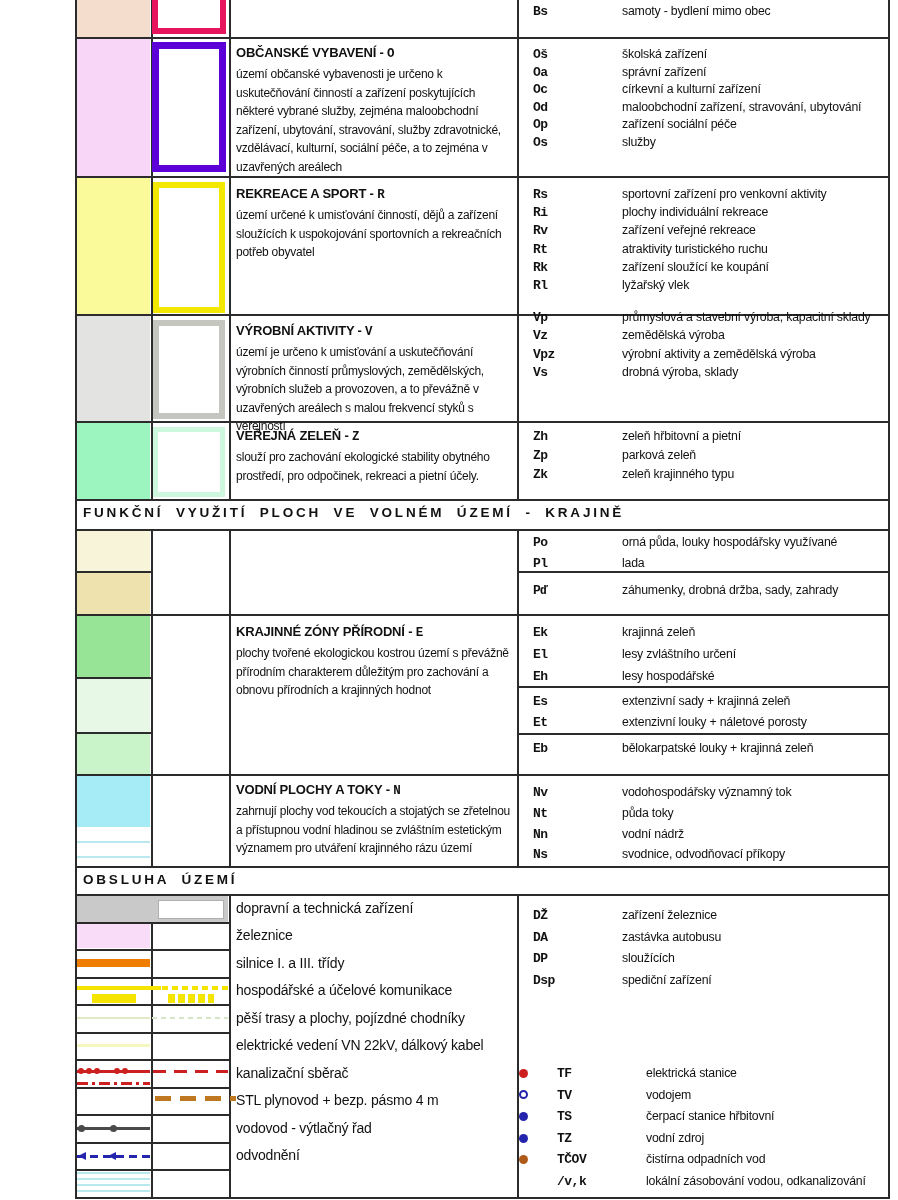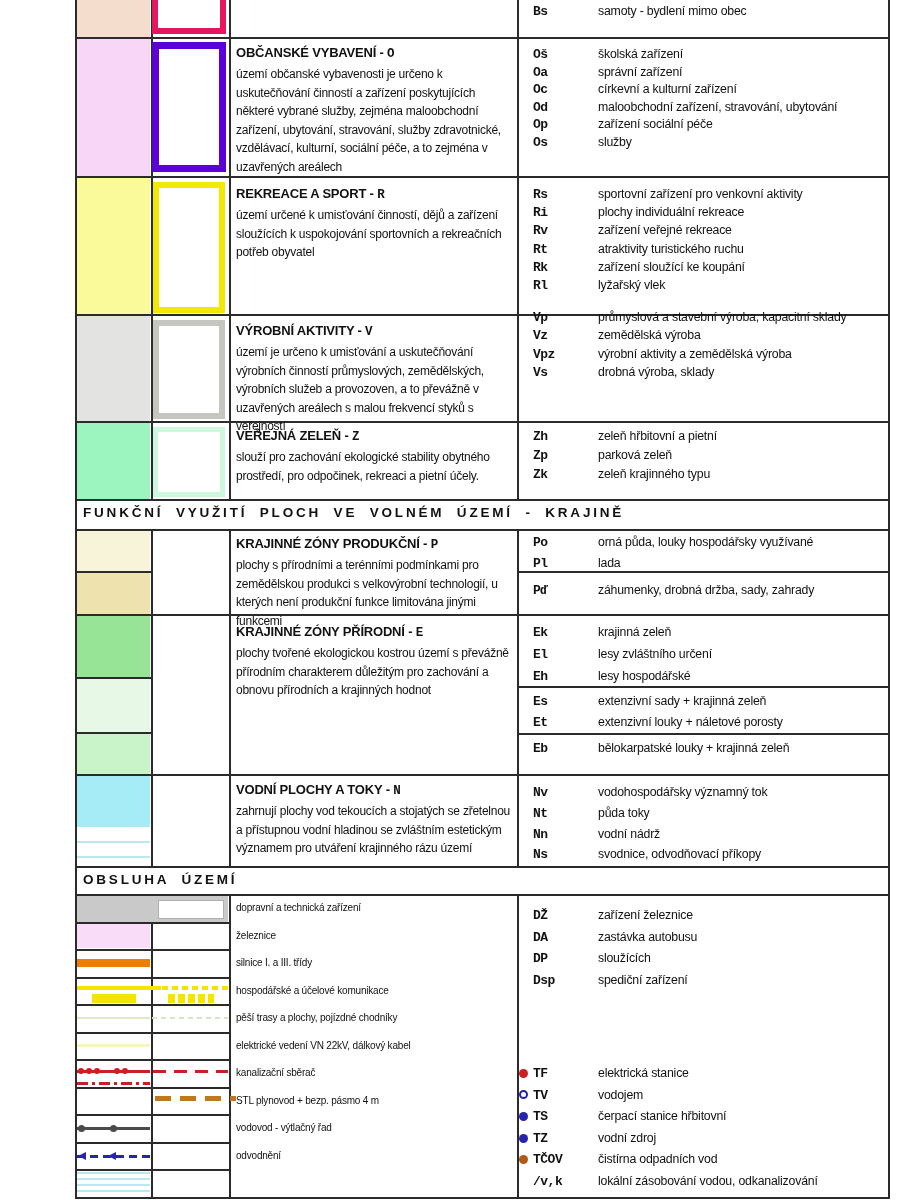--- a/index.html
+++ b/index.html
@@ -9,31 +9,31 @@
   .hl{height:2px;}
   .vl{width:2px;}
   .swatch{position:absolute;}
   .obox{position:absolute;background:#fff;box-sizing:border-box;border-style:solid;}
   .band{position:absolute;left:83px;font-weight:bold;font-size:13.5px;letter-spacing:2.8px;word-spacing:6px;white-space:nowrap;}
   .desc-block{position:absolute;width:278px;}
   .sec-title{font-weight:bold;font-size:13px;margin-bottom:4px;white-space:nowrap;}
   .tcode{font-family:"Liberation Mono",monospace;font-weight:bold;font-size:12.5px;}
   .sec-desc{font-size:12px;line-height:18.6px;letter-spacing:-0.25px;}
   .codes{position:absolute;left:533px;}
-  .codes .crow{height:var(--lh,18px);}
+  .codes .crow{height:var(--lh,18px);gap:24px;}
   .crow{display:flex;align-items:flex-start;}
   .code{font-family:"Liberation Mono",monospace;font-weight:bold;font-size:13px;letter-spacing:-0.5px;flex:0 0 65px;width:65px;}
   .clabel{font-size:12.3px;white-space:nowrap;}
   .tcodes{left:519px;}
   .marker{flex:0 0 14px;width:14px;display:flex;}
   .marker.dot::before{content:"";width:9px;height:9px;border-radius:50%;background:var(--mc,#000);margin-top:3px;}
   .marker.ring::before{content:"";width:5px;height:5px;border-radius:50%;background:#fff;border:2.6px solid var(--mc,#00c);margin-top:2px;}
   .marker.none::before{content:"";width:9px;height:9px;}
   .ob-rows{position:absolute;left:236px;top:894px;}
-  .ob-row{height:27.5px;display:flex;align-items:center;font-size:10px;white-space:nowrap;}
+  .ob-row{height:27.5px;display:flex;align-items:center;font-size:14px;white-space:nowrap;}
   .line{position:absolute;}
   .dashes{position:absolute;background:repeating-linear-gradient(90deg,var(--c) 0 var(--d),transparent var(--d) var(--p));}
   .dashdot{position:absolute;background:repeating-linear-gradient(90deg,var(--c) 0 11px,transparent 11px 15px,var(--c) 15px 18px,transparent 18px 22px);}
   .sym-dot{position:absolute;border-radius:50%;}
   .arrow-l{position:absolute;width:0;height:0;border-top:4px solid transparent;border-bottom:4px solid transparent;border-right:8px solid var(--c,#00c);}
 </style>
 </head>
 <body>
 
 <div id="page">
@@ -116,24 +116,20 @@
     <div class="sec-title"><span>REKREACE A SPORT</span><span> - </span><span class="tcode">R</span></div>
     <div class="sec-desc">území určené k umisťování činností, dějů a zařízení sloužících k uspokojování sportovních a rekreačních potřeb obyvatel</div>
   </div>
   <div class="desc-block" style="left:236px;top:323px">
     <div class="sec-title"><span>VÝROBNÍ AKTIVITY</span><span> - </span><span class="tcode">V</span></div>
     <div class="sec-desc">území je určeno k umisťování a uskutečňování výrobních činností průmyslových, zemědělských, výrobních služeb a provozoven, a to převážně v uzavřených areálech s malou frekvencí styků s veřejností</div>
   </div>
   <div class="desc-block" style="left:236px;top:428px">
     <div class="sec-title"><span>VEŘEJNÁ ZELEŇ</span><span> - </span><span class="tcode">Z</span></div>
     <div class="sec-desc">slouží pro zachování ekologické stability obytného prostředí, pro odpočinek, rekreaci a pietní účely.</div>
-  </div>
-  <div class="desc-block" style="left:236px;top:536px">
-    <div class="sec-title"><span>KRAJINNÉ ZÓNY PRODUKČNÍ</span><span> - </span><span class="tcode">P</span></div>
-    <div class="sec-desc">plochy s přírodními a terénními podmínkami pro zemědělskou produkci s velkovýrobní technologií, u kterých není produkční funkce limitována jinými funkcemi</div>
   </div>
   <div class="desc-block" style="left:236px;top:624px">
     <div class="sec-title"><span>KRAJINNÉ ZÓNY PŘÍRODNÍ</span><span> - </span><span class="tcode">E</span></div>
     <div class="sec-desc">plochy tvořené ekologickou kostrou území s převážně přírodním charakterem důležitým pro zachování a obnovu přírodních a krajinných hodnot</div>
   </div>
   <div class="desc-block" style="left:236px;top:782px">
     <div class="sec-title"><span>VODNÍ PLOCHY A TOKY</span><span> - </span><span class="tcode">N</span></div>
     <div class="sec-desc">zahrnují plochy vod tekoucích a stojatých se zřetelnou a přístupnou vodní hladinou se zvláštním estetickým významem pro utváření krajinného rázu území</div>
   </div>
 

